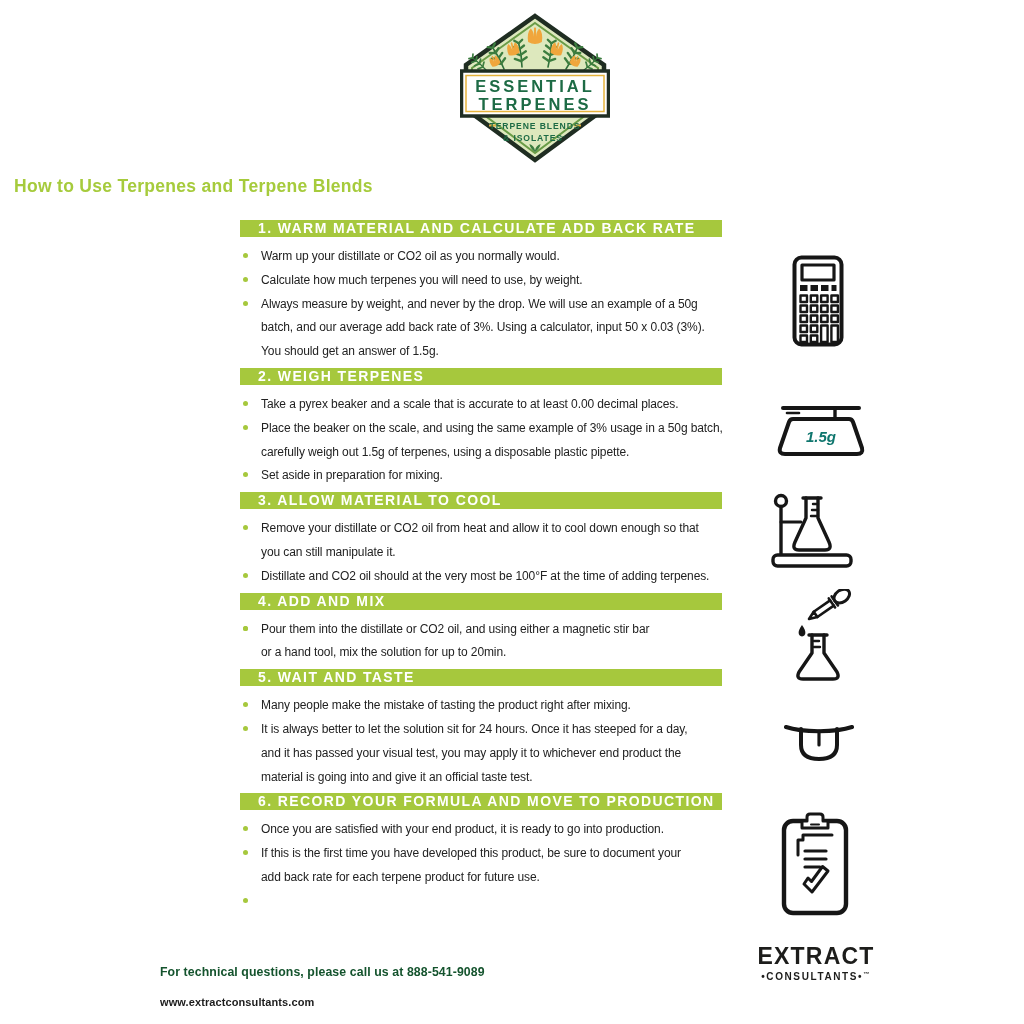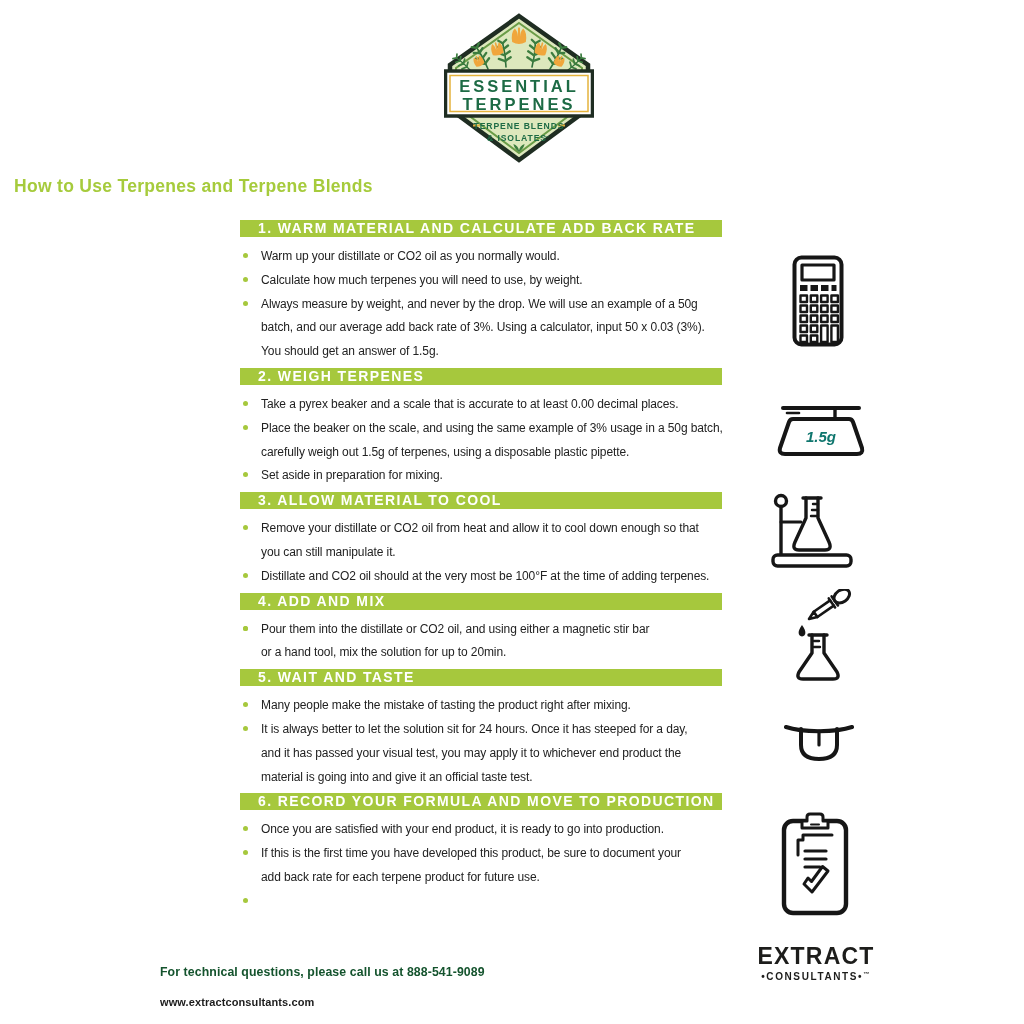--- a/index.html
+++ b/index.html
@@ -1,19 +1,19 @@
 <!DOCTYPE html>
 <html><head>
 <meta charset="utf-8">
 <style>
   html,body{margin:0;padding:0;background:#ffffff;}
   body{width:1024px;height:1024px;position:relative;font-family:"Liberation Sans",sans-serif;color:#202020;overflow:hidden;}
 
   
-  .logo-wrap{position:absolute;left:444px;top:13px;width:150px;height:150px;}
+  .logo-wrap{position:absolute;left:460px;top:13px;width:150px;height:150px;}
   .logo-wrap svg{display:block;}
   .logo-title{font-family:"Liberation Sans",sans-serif;font-weight:bold;fill:#1d6b45;font-size:16.5px;letter-spacing:3px;}
   .logo-sub{font-family:"Liberation Sans",sans-serif;font-weight:bold;fill:#1d6b45;font-size:8.6px;letter-spacing:0.9px;}
   .logo-tm{font-size:4px;letter-spacing:0;}
   .stem{stroke:#2f6f3a;stroke-width:1.6;fill:none;stroke-linecap:round;}
   .lf{stroke:#3c7d3f;stroke-width:2.3;fill:none;stroke-linecap:round;}
 
   
   .page-title{position:absolute;top:176px;left:14px;width:1010px;text-align:left;
     font-size:17.5px;font-weight:bold;letter-spacing:0.3px;color:#a6cb3c;}

